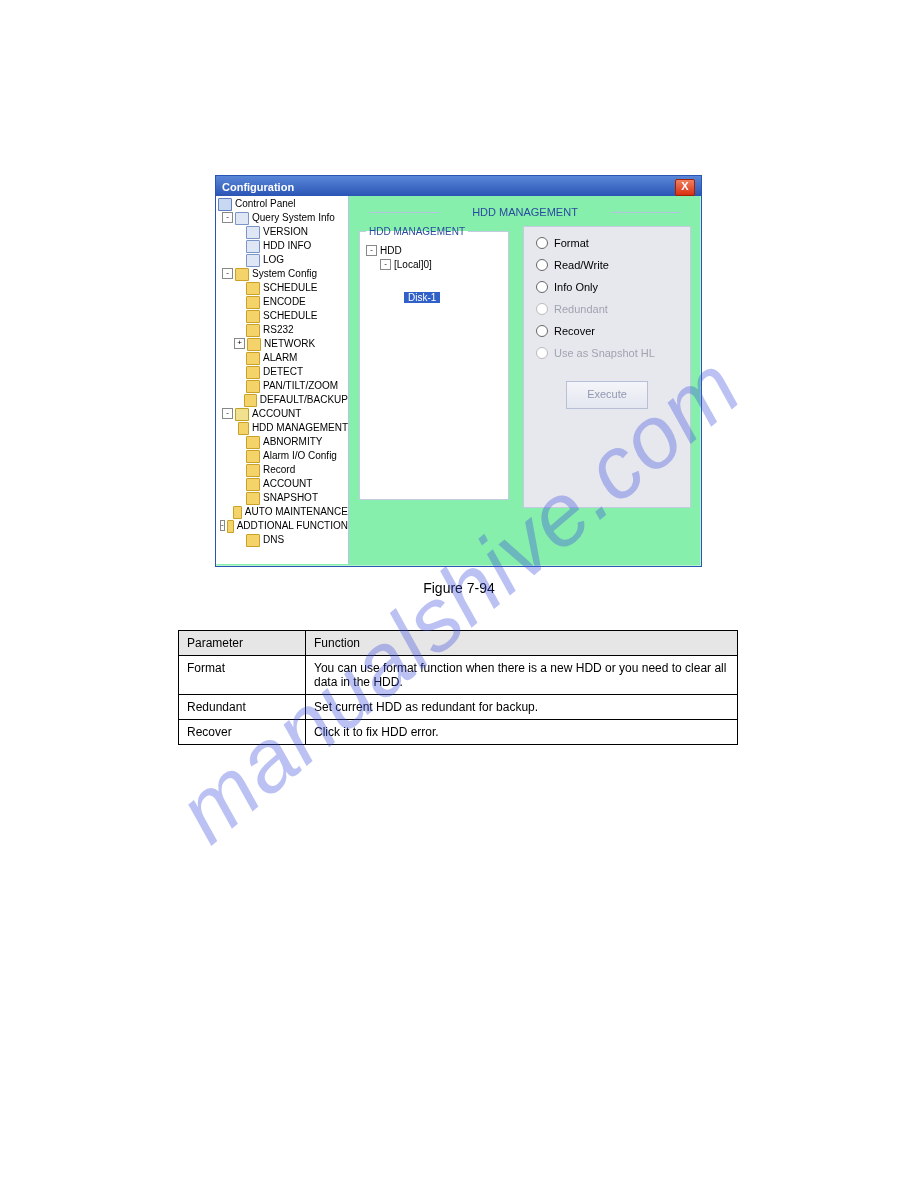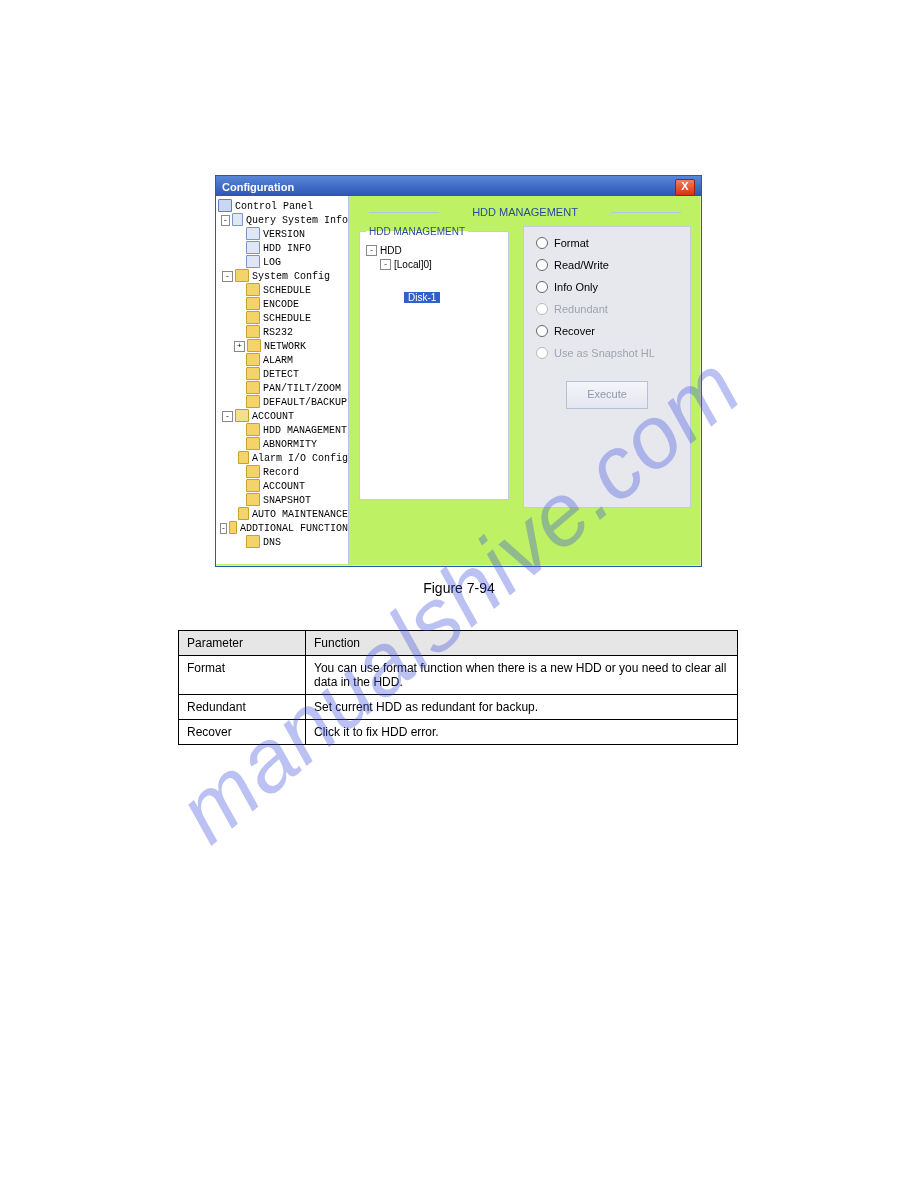--- a/index.html
+++ b/index.html
@@ -31,21 +31,21 @@
     z-index: 50;
     letter-spacing: 1px;
   }
   .window {
     position: absolute;
     left: 215px;
     top: 175px;
     width: 485px;
     height: 390px;
     border: 1px solid #2a55b5;
-    background: #bef264;
+    background: #86efac;
     box-shadow: 0 0 0 1px rgba(255,255,255,0.4) inset;
   }
   .titlebar {
     height: 18px;
     background: linear-gradient(#5a86d8, #2a55b5);
     color: #fff;
     font-weight: bold;
     padding: 2px 6px 0 6px;
     display: flex;
     justify-content: space-between;
@@ -70,27 +70,26 @@
   }
   .tree-pane {
     width: 132px;
     background: #fff;
     border-right: 1px solid #b5c4e0;
     overflow: hidden;
     padding: 2px 0;
   }
   .tree-pane .row {
     display: flex;
-    align-items: flex-end;
+    align-items: flex-start;
     height: 14px;
     white-space: nowrap;
     font-size: 10px;
     color: #000;
     padding-left: 2px;
-    font-family: Liberation Mono, monospace;
   }
   .tree-pane .row .expander {
     width: 9px;
     height: 9px;
     border: 1px solid #888;
     font-size: 8px;
     line-height: 7px;
     text-align: center;
     margin-right: 2px;
     background: #fff;

